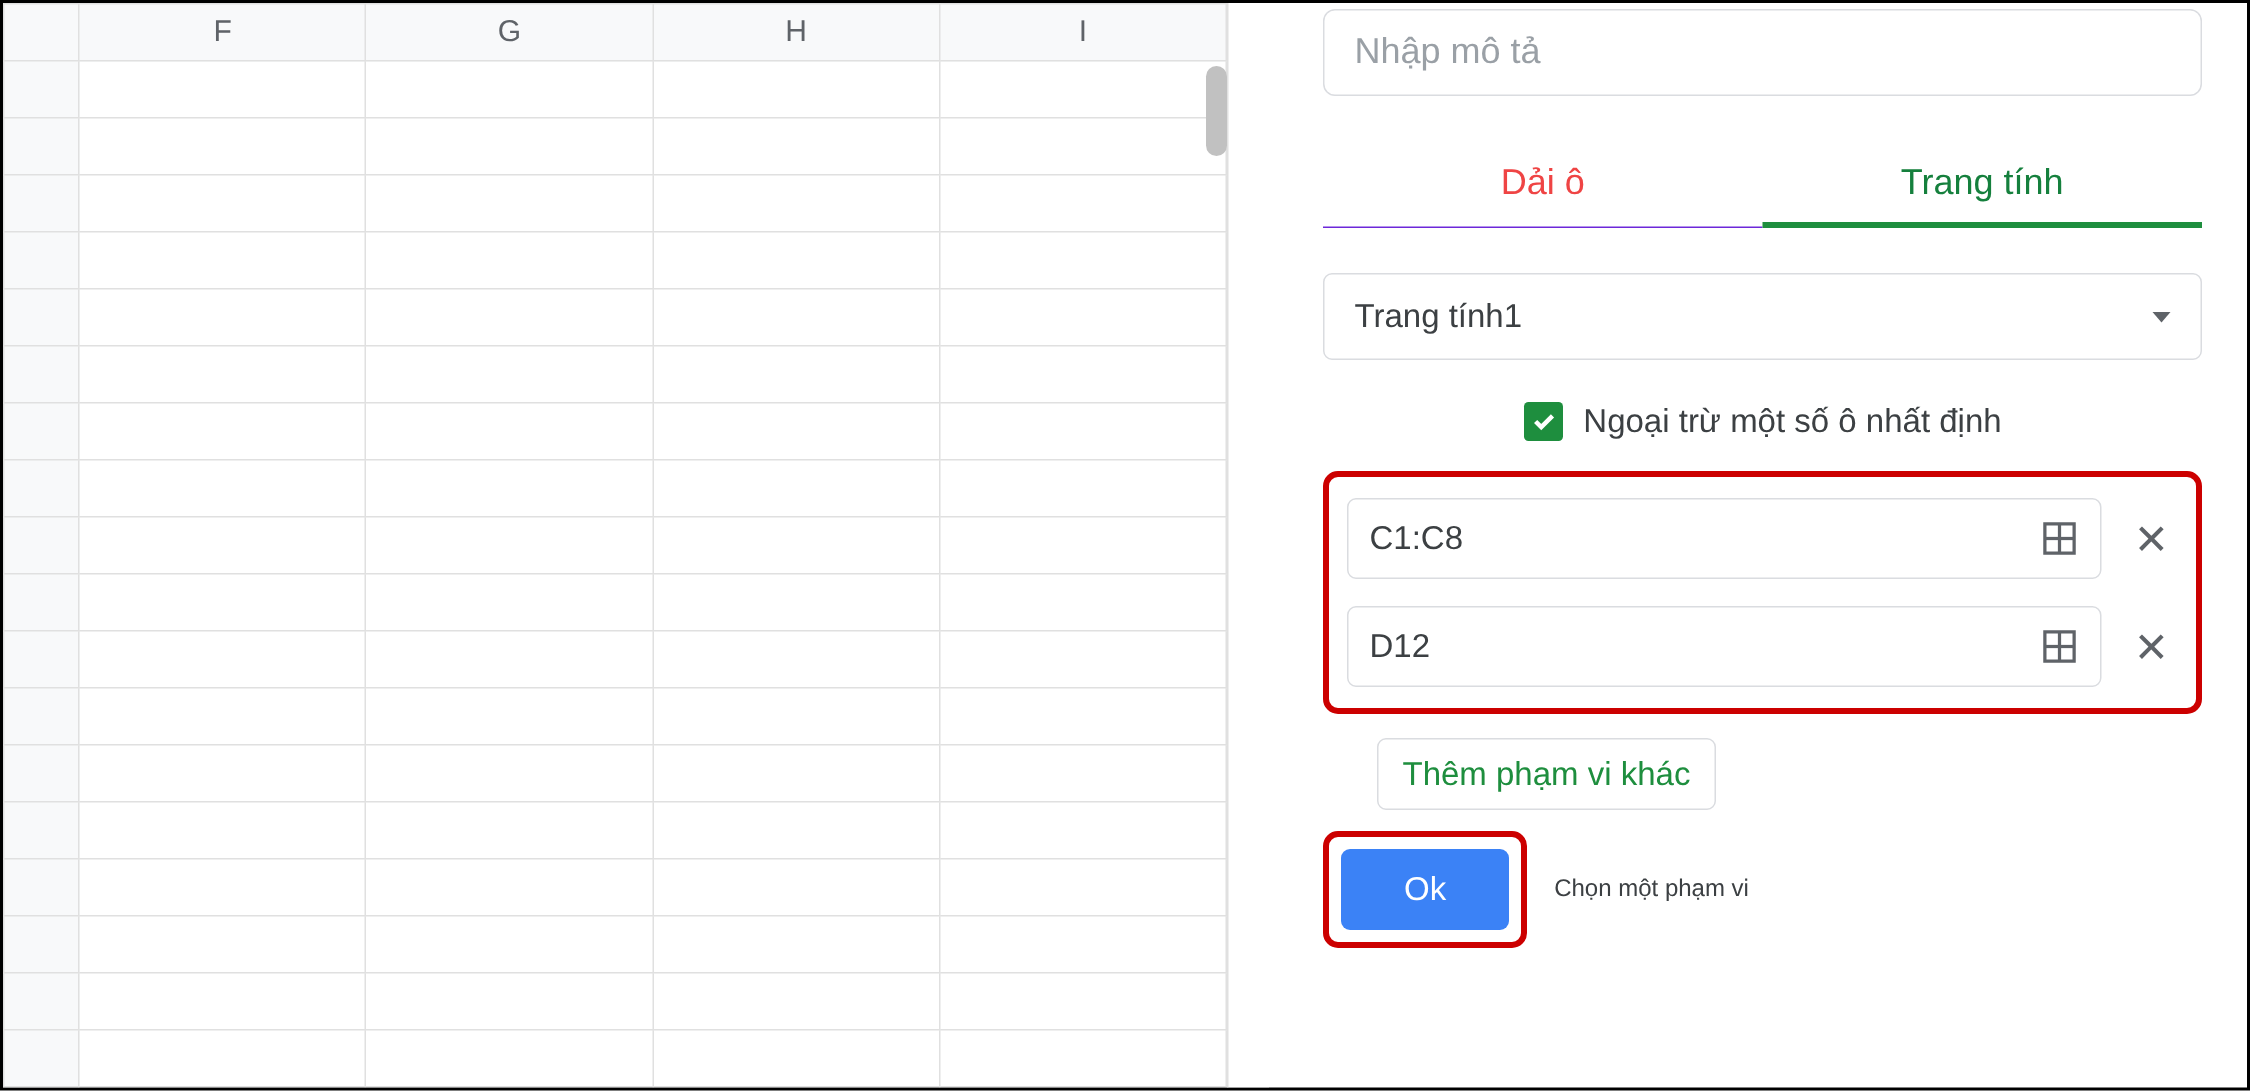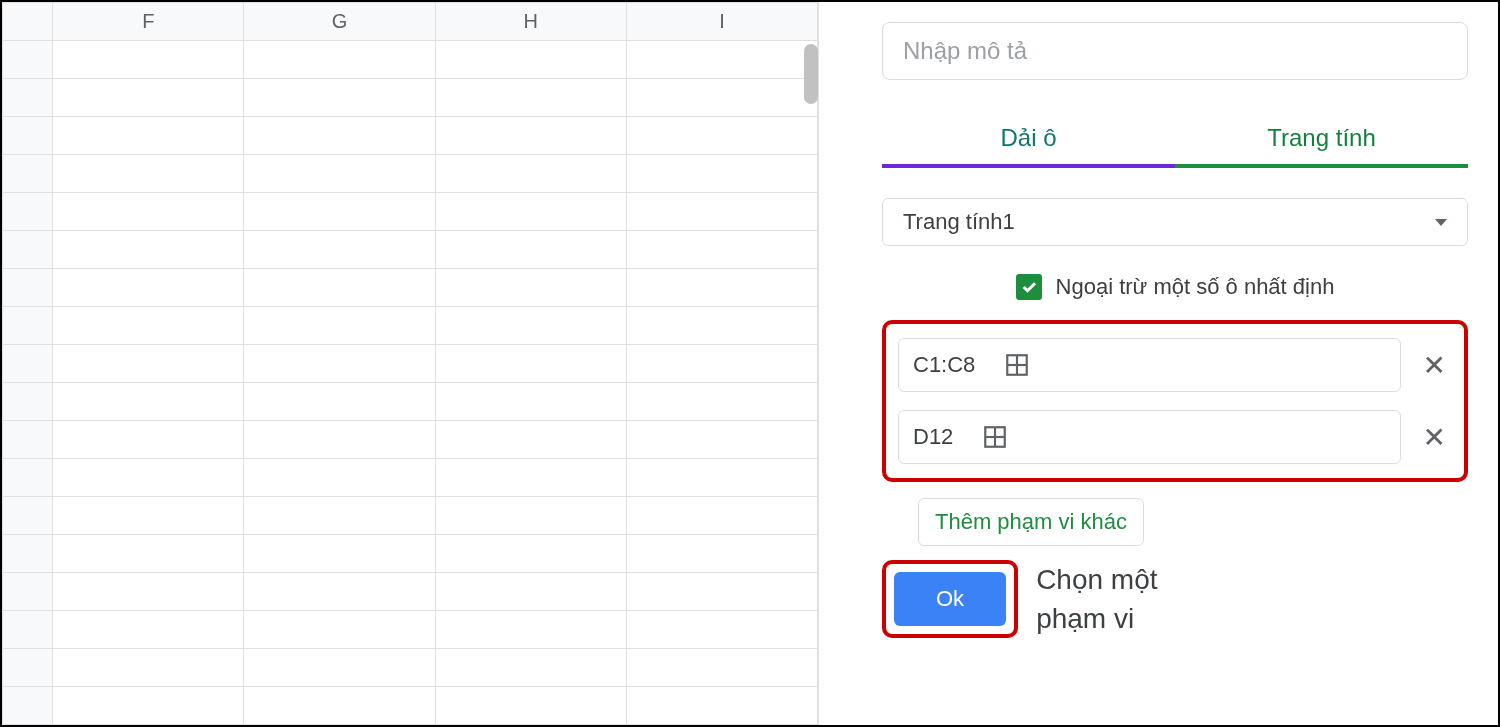--- a/index.html
+++ b/index.html
@@ -54,21 +54,21 @@
       background: #c1c1c1;
       border-radius: 7px;
     }
     .divider {
       flex: 0 0 28px;
       background: #fff;
       border-left: 1px solid #e0e0e0;
     }
     .sidebar {
       flex: 1;
-      padding: 20px 30px 20px 36px;
+      padding: 4px 30px 20px 36px;
       display: flex;
       flex-direction: column;
       gap: 20px;
     }
     .desc-input {
       border: 1px solid #dadce0;
       border-radius: 8px;
       height: 58px;
       padding: 0 20px;
       font-size: 24px;
@@ -78,33 +78,33 @@
     }
     .tabs {
       display: flex;
       margin-top: 12px;
     }
     .tab {
       flex: 1;
       text-align: center;
       padding: 12px 0;
       font-size: 24px;
-      color: #0f766e;
+      color: #ef4444;
       cursor: pointer;
-      border-bottom: 4px solid #6d28d9;
+      border-bottom: 1px solid #6d28d9;
     }
     .tab.active {
       color: #15803d;
       font-weight: 500;
       border-bottom: 4px solid #1e8e3e;
     }
     .sheet-select {
       border: 1px solid #dadce0;
       border-radius: 6px;
-      height: 48px;
+      height: 58px;
       padding: 0 20px;
       display: flex;
       align-items: center;
       justify-content: space-between;
       font-size: 22px;
       color: #3c4043;
       margin-top: 10px;
       cursor: pointer;
     }
     .dropdown-arrow {
@@ -150,21 +150,21 @@
       gap: 16px;
     }
     .range-input {
       flex: 1;
       border: 1px solid #dadce0;
       border-radius: 6px;
       height: 54px;
       padding: 0 14px;
       display: flex;
       align-items: center;
-      justify-content: flex-start;
+      justify-content: space-between;
       font-size: 22px;
       color: #3c4043;
       gap: 29px;
     }
     .grid-icon {
       width: 26px;
       height: 26px;
     }
     .close-icon {
       font-size: 28px;
@@ -197,21 +197,21 @@
     }
     .ok-button {
       background: #3b82f6;
       color: #fff;
       font-size: 22px;
       padding: 14px 42px;
       border-radius: 6px;
       cursor: pointer;
     }
     .choose-text {
-      font-size: 28px;
+      font-size: 16px;
       color: #3c4043;
       max-width: 190px;
       line-height: 1.4;
     }
   </style>
 </head>
 <body>
 
 <div class="spreadsheet">
   <table class="grid">

